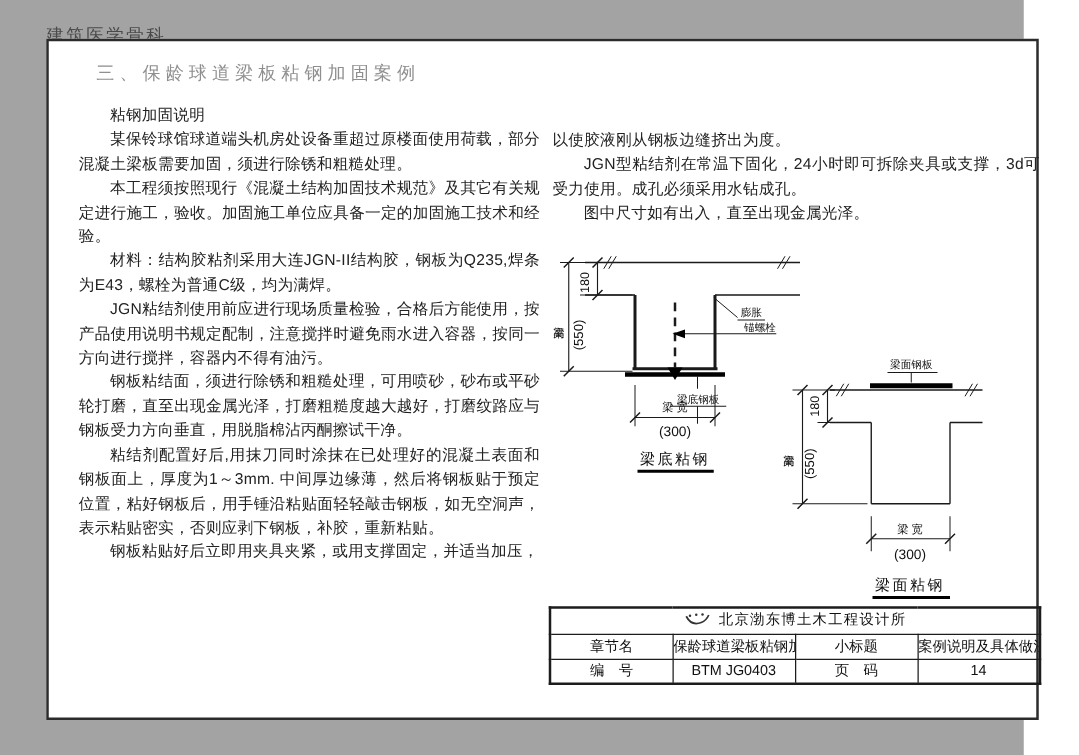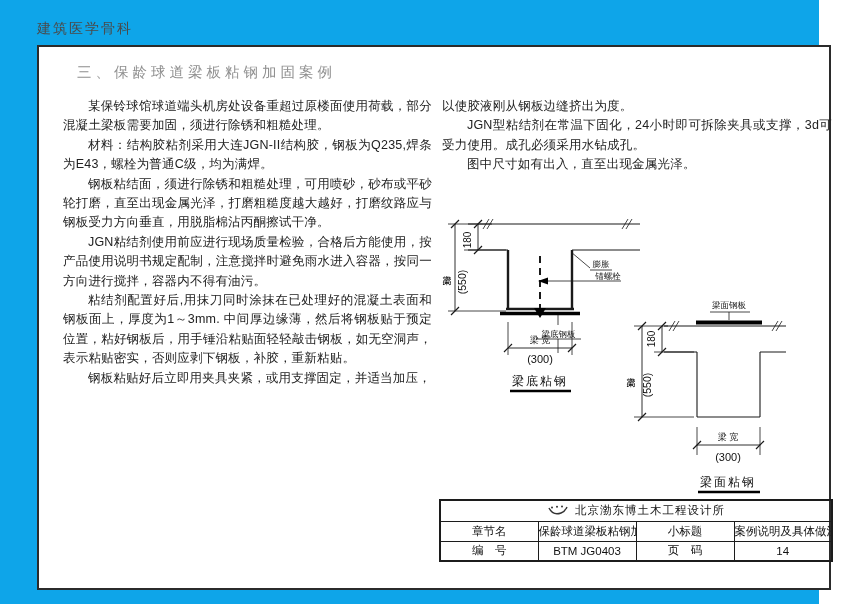--- a/index.html
+++ b/index.html
@@ -1,33 +1,33 @@
 <!DOCTYPE html>
 <html><head>
 <meta charset="utf-8">
 <style>
   * { margin:0; padding:0; box-sizing:border-box; }
   html,body { width:863px; height:604px; background:#fff; overflow:hidden;
               font-family:"Liberation Sans", sans-serif; }
-  .page { position:relative; width:819px; height:604px; background:#0ea5e9; color:#1e1e1e; }
+  .page { position:relative; width:819px; height:604px; background:#a3a3a3; color:#1e1e1e; }
 
   .doc-header { position:absolute; left:37px; top:20px; font-family:"Liberation Serif", serif;
                 font-size:14px; color:#4a4a4a; letter-spacing:2px; }
 
-  .border-box { position:absolute; left:37px; top:45px; width:794px; height:545px;
+  .border-box { position:absolute; left:37px; top:31px; width:794px; height:545px;
                 border:2px solid #2b2b2b; background:#fff; }
 
   .section-title { position:absolute; left:38px; top:16px; font-size:14.5px; color:#8f8f8f;
                    letter-spacing:4px; }
 
   .text-col p { font-size:12.5px; line-height:19.4px; text-align:justify;
                 text-indent:2em; color:#222; letter-spacing:0.2px; }
   .col-left  { position:absolute; left:24px;  top:50px; width:369px; }
   .col-right { position:absolute; left:403px; top:50px; width:390px; }
-  .col-right p.no-indent { text-indent:0; }
+  .col-right p.no-indent { text-indent:0;margin-top:20px; }
 
   .diagram { position:absolute; }
   .diag-bottom { left:401px; top:163px; width:205px; height:190px;text-align:center; }
   .diag-top    { left:575px; top:248px; width:185px; height:205px;text-align:right; }
   svg text { font-family:"Liberation Sans", sans-serif; fill:#111; }
   .vtext { writing-mode:vertical-rl; }
 
   .title-block { position:absolute; left:400px; top:452px; width:394px; height:61px;
                  border-collapse:collapse; table-layout:fixed; }
   .title-block td { border:1px solid #1c1c1c; text-align:center; vertical-align:middle;
@@ -43,24 +43,26 @@
 
 <div class="page">
 
   <div class="doc-header">建筑医学骨科</div>
 
   <div class="border-box">
 
     <div class="section-title">三、保龄球道梁板粘钢加固案例</div>
 
     <div class="text-col col-left">
+      <p>粘钢加固说明</p>
       <p>某保铃球馆球道端头机房处设备重超过原楼面使用荷载，部分混凝土梁板需要加固，须进行除锈和粗糙处理。</p>
+      <p>本工程须按照现行《混凝土结构加固技术规范》及其它有关规定进行施工，验收。加固施工单位应具备一定的加固施工技术和经验。</p>
       <p>材料：结构胶粘剂采用大连JGN-II结构胶，钢板为Q235,焊条为E43，螺栓为普通C级，均为满焊。</p>
+      <p>JGN粘结剂使用前应进行现场质量检验，合格后方能使用，按产品使用说明书规定配制，注意搅拌时避免雨水进入容器，按同一方向进行搅拌，容器内不得有油污。</p>
       <p>钢板粘结面，须进行除锈和粗糙处理，可用喷砂，砂布或平砂轮打磨，直至出现金属光泽，打磨粗糙度越大越好，打磨纹路应与钢板受力方向垂直，用脱脂棉沾丙酮擦试干净。</p>
-      <p>JGN粘结剂使用前应进行现场质量检验，合格后方能使用，按产品使用说明书规定配制，注意搅拌时避免雨水进入容器，按同一方向进行搅拌，容器内不得有油污。</p>
       <p>粘结剂配置好后,用抹刀同时涂抹在已处理好的混凝土表面和钢板面上，厚度为1～3mm. 中间厚边缘薄，然后将钢板贴于预定位置，粘好钢板后，用手锤沿粘贴面轻轻敲击钢板，如无空洞声，表示粘贴密实，否则应剥下钢板，补胶，重新粘贴。</p>
       <p>钢板粘贴好后立即用夹具夹紧，或用支撑固定，并适当加压，</p>
     </div>
 
     <div class="text-col col-right">
       <p class="no-indent">以使胶液刚从钢板边缝挤出为度。</p>
       <p>JGN型粘结剂在常温下固化，24小时即可拆除夹具或支撑，3d可受力使用。成孔必须采用水钻成孔。</p>
       <p>图中尺寸如有出入，直至出现金属光泽。</p>
     </div>
 

